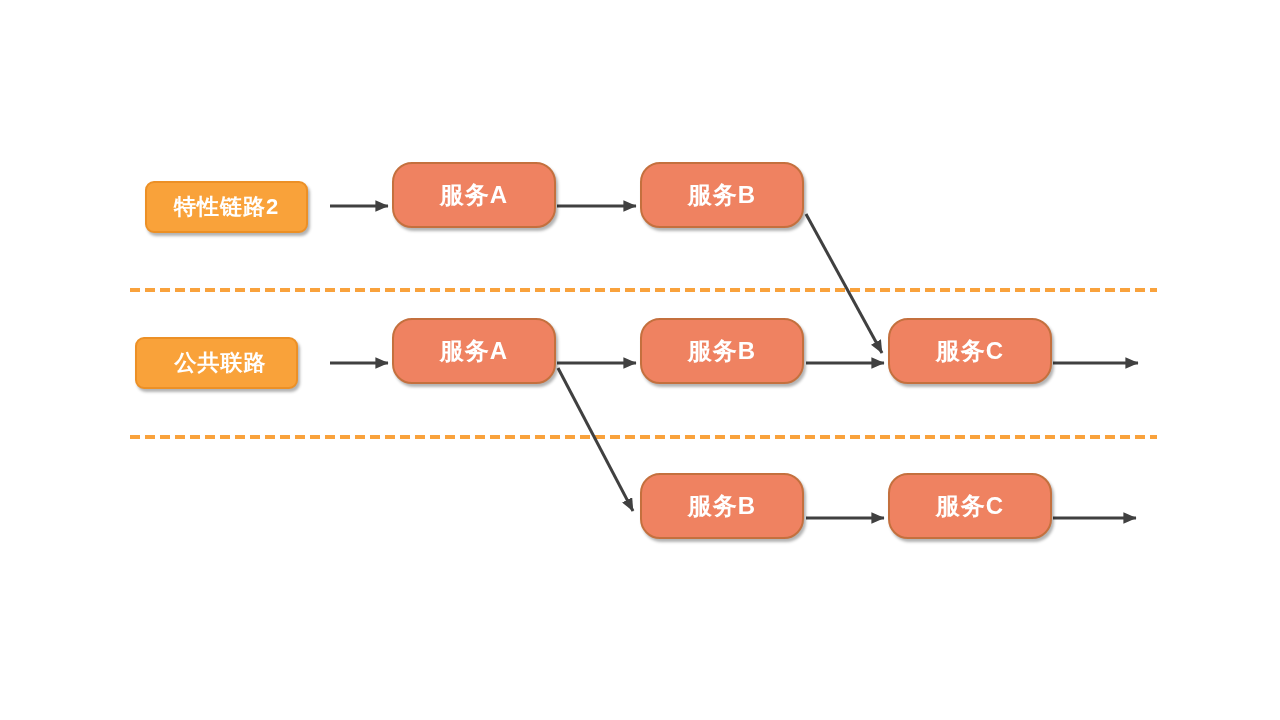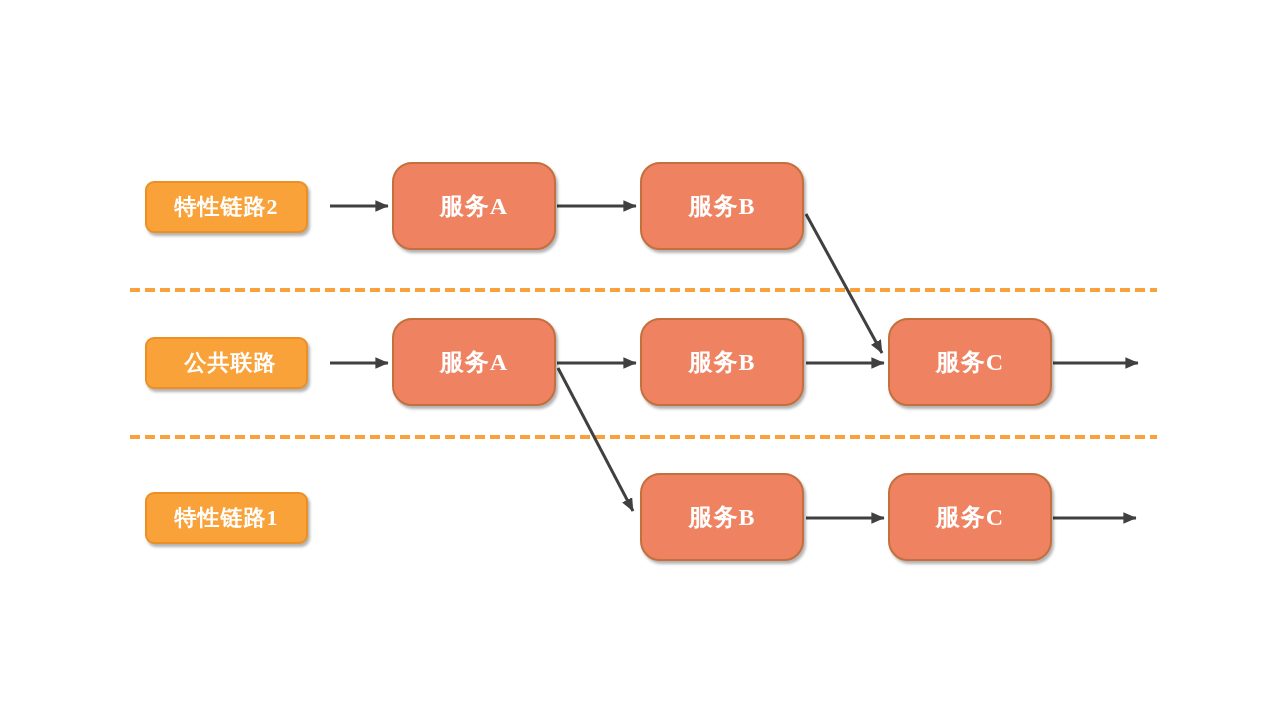--- a/index.html
+++ b/index.html
@@ -5,21 +5,20 @@
   html, body {
     margin: 0; padding: 0;
     background: #ffffff;
     font-family: "Liberation Sans", "DejaVu Sans", sans-serif;
   }
   .canvas {
     position: relative;
     width: 1280px; height: 720px;
     background: #ffffff;
     overflow: hidden;
-    font-family: Liberation Serif, serif;
   }
   .edges {
     position: absolute; left: 0; top: 0;
     width: 1280px; height: 720px;
   }
   .edge {
     stroke: var(--color-arrow, #404040);
     stroke-width: 3;
     fill: none;
   }
@@ -39,33 +38,33 @@
     border: 2px solid var(--color-lane-label-border, #EC9026);
     border-radius: 9px;
     box-sizing: border-box;
     box-shadow: 2px 3px 3px rgba(0,0,0,0.30);
     display: flex; align-items: center; justify-content: center;
     color: #ffffff; font-weight: bold; font-size: 22px;
     letter-spacing: 1px;
   }
   .service-node {
     position: absolute;
-    width: 164px; height: 88px;
+    width: 164px; height: 66px;
     background: var(--color-service-node, #EF8261);
     border: 2px solid var(--color-service-node-border, #C4703E);
     border-radius: 20px;
     box-sizing: border-box;
     box-shadow: 2px 3px 3px rgba(0,0,0,0.30);
     display: flex; align-items: center; justify-content: center;
     color: #ffffff; font-weight: bold; font-size: 24px;
     letter-spacing: 1px;
   }
   
   .pos-lane-0 { left: 145px; top: 181px; }
-  .pos-lane-1 { left: 145px; top: 337px; padding-left: 8px; }
+  .pos-lane-1 { left: 135px; top: 337px; padding-left: 8px; }
   .pos-lane-2 { left: 145px; top: 492px; }
   
   .pos-node-top-a { left: 392px; top: 162px; }
   .pos-node-top-b { left: 640px; top: 162px; }
   .pos-node-mid-a { left: 392px; top: 318px; }
   .pos-node-mid-b { left: 640px; top: 318px; }
   .pos-node-mid-c { left: 888px; top: 318px; }
   .pos-node-bot-b { left: 640px; top: 473px; }
   .pos-node-bot-c { left: 888px; top: 473px; }
   .watermark {
@@ -100,21 +99,20 @@
     <line class="edge" marker-end="url(#ah)" x1="557" y1="363" x2="636" y2="363"></line>
     <line class="edge" marker-end="url(#ah)" x1="558" y1="368" x2="633" y2="511"></line>
     <line class="edge" marker-end="url(#ah)" x1="806" y1="363" x2="884" y2="363"></line>
     <line class="edge" marker-end="url(#ah)" x1="1053" y1="363" x2="1138" y2="363"></line>
     <line class="edge" marker-end="url(#ah)" x1="806" y1="518" x2="884" y2="518"></line>
     <line class="edge" marker-end="url(#ah)" x1="1053" y1="518" x2="1136" y2="518"></line>
   </svg>
 
   <div class="lane-label pos-lane-0">特性链路2</div>
   <div class="lane-label pos-lane-1">公共联路</div>
-  <div class="lane-label pos-lane-2">特性链路1</div>
 
   <div class="service-node pos-node-top-a">服务A</div>
   <div class="service-node pos-node-top-b">服务B</div>
   <div class="service-node pos-node-mid-a">服务A</div>
   <div class="service-node pos-node-mid-b">服务B</div>
   <div class="service-node pos-node-mid-c">服务C</div>
   <div class="service-node pos-node-bot-b">服务B</div>
   <div class="service-node pos-node-bot-c">服务C</div>
 
 

